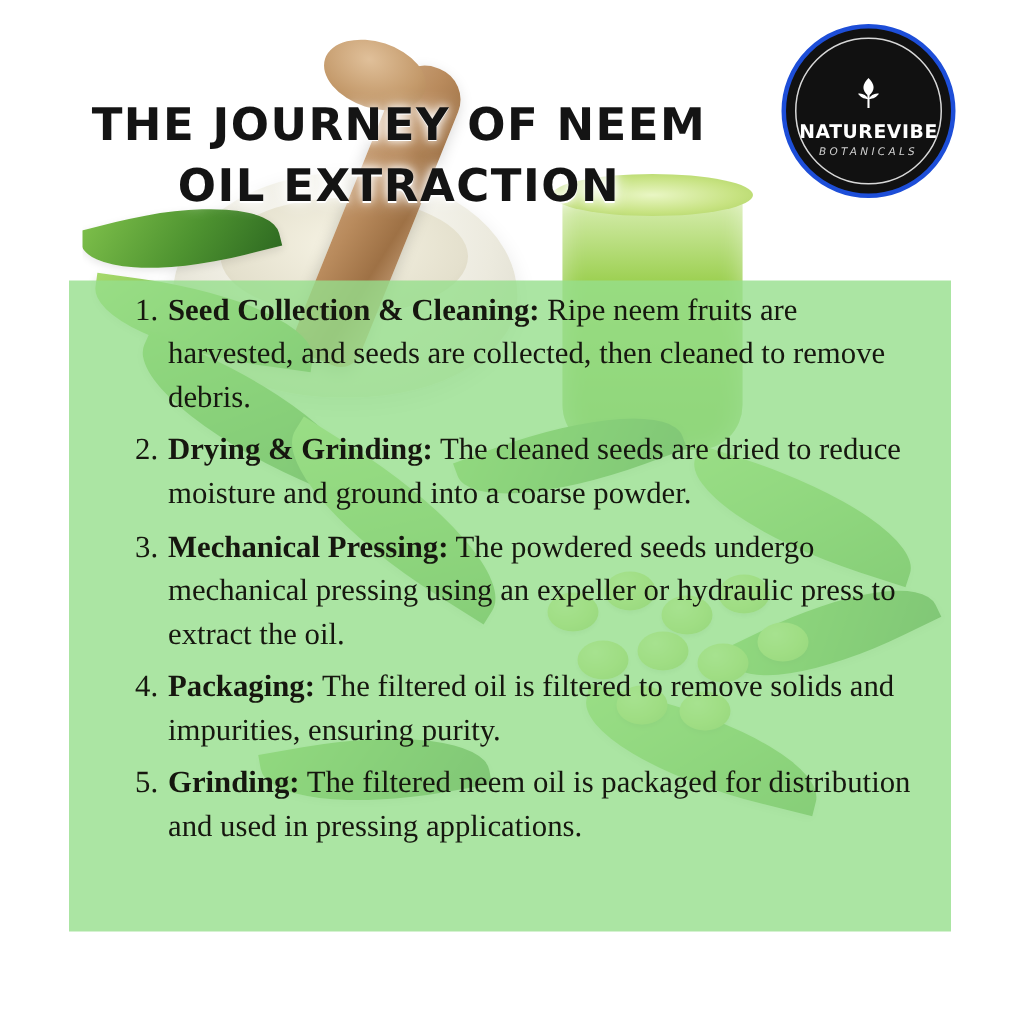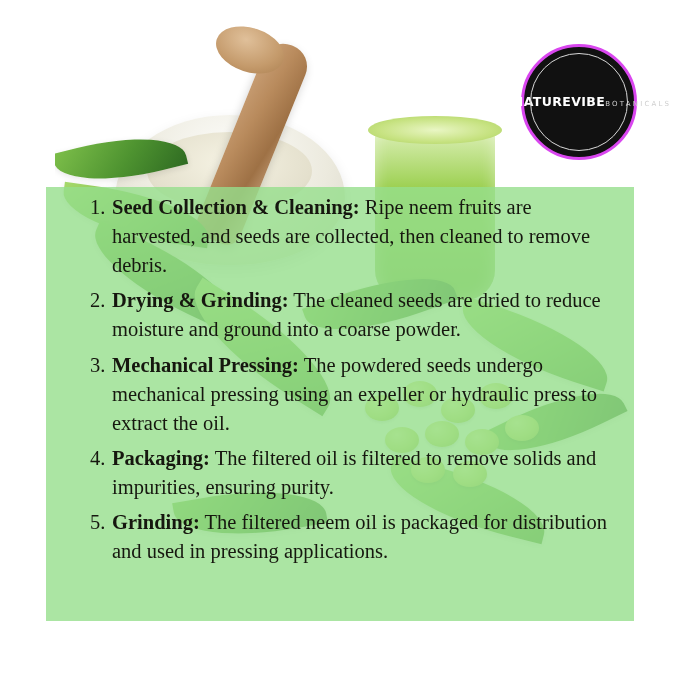--- a/index.html
+++ b/index.html
@@ -128,29 +128,29 @@
     line-height: 1.35;
     letter-spacing: 1px;
     color: #141414;
     text-transform: uppercase;
     text-shadow: 0 1px 0 #ffffff, 0 0 6px #ffffff, 0 0 12px #ffffff;
   }
 
   .logo {
     position: absolute;
     right: 42px;
-    top: 44px;
+    top: 16px;
     width: 110px;
     height: 110px;
     border-radius: 50%;
     background: #111111;
-    border: 3px solid #d946ef;
+    border: 3px solid #1d4ed8;
     box-shadow: 0 0 0 3px #ffffff;
     display: flex;
-    flex-direction: row;
+    flex-direction: column;
     align-items: center;
     justify-content: center;
   }
   .logo-ring {
     position: absolute;
     left: 6px;
     top: 6px;
     right: 6px;
     bottom: 6px;
     border: 1px solid #d8d8d8;
@@ -167,20 +167,21 @@
     font-weight: bold;
     letter-spacing: 0.4px;
     line-height: 1;
   }
   .logo-sub {
     color: #cfcfcf;
     font-family: "DejaVu Sans", sans-serif;
     font-size: 7px;
     letter-spacing: 2.2px;
     margin-top: 3px;
+    font-style: italic;
   }
 
   
   .panel {
     position: absolute;
     left: 46px;
     top: 187px;
     width: 588px;
     height: 434px;
     background: rgba(150, 222, 140, 0.80);
@@ -243,20 +244,21 @@
       <div class="seed" style="left:124px; top:8px;"></div>
       <div class="seed" style="left:30px; top:52px;"></div>
       <div class="seed" style="left:70px; top:46px;"></div>
       <div class="seed" style="left:110px; top:54px;"></div>
       <div class="seed" style="left:150px; top:40px;"></div>
       <div class="seed" style="left:56px; top:82px;"></div>
       <div class="seed" style="left:98px; top:86px;"></div>
     </div>
   </div>
 
+  <h1 class="title">The Journey of Neem Oil Extraction</h1>
 
   <div class="logo">
     <div class="logo-ring"></div>
     <span class="logo-mark">
       <svg width="26" height="26" viewBox="0 0 26 26" aria-hidden="true">
         <path d="M13 3 C9 7 8 11 13 15 C18 11 17 7 13 3 Z" fill="#ffffff"></path>
         <path d="M13 14 L13 23" stroke="#ffffff" stroke-width="1.4" fill="none"></path>
         <path d="M13 17 C9.5 17 7.5 15.5 6 13.5 C9 13 11.5 14.5 13 17 Z" fill="#ffffff"></path>
         <path d="M13 17 C16.5 17 18.5 15.5 20 13.5 C17 13 14.5 14.5 13 17 Z" fill="#ffffff"></path>
       </svg>

